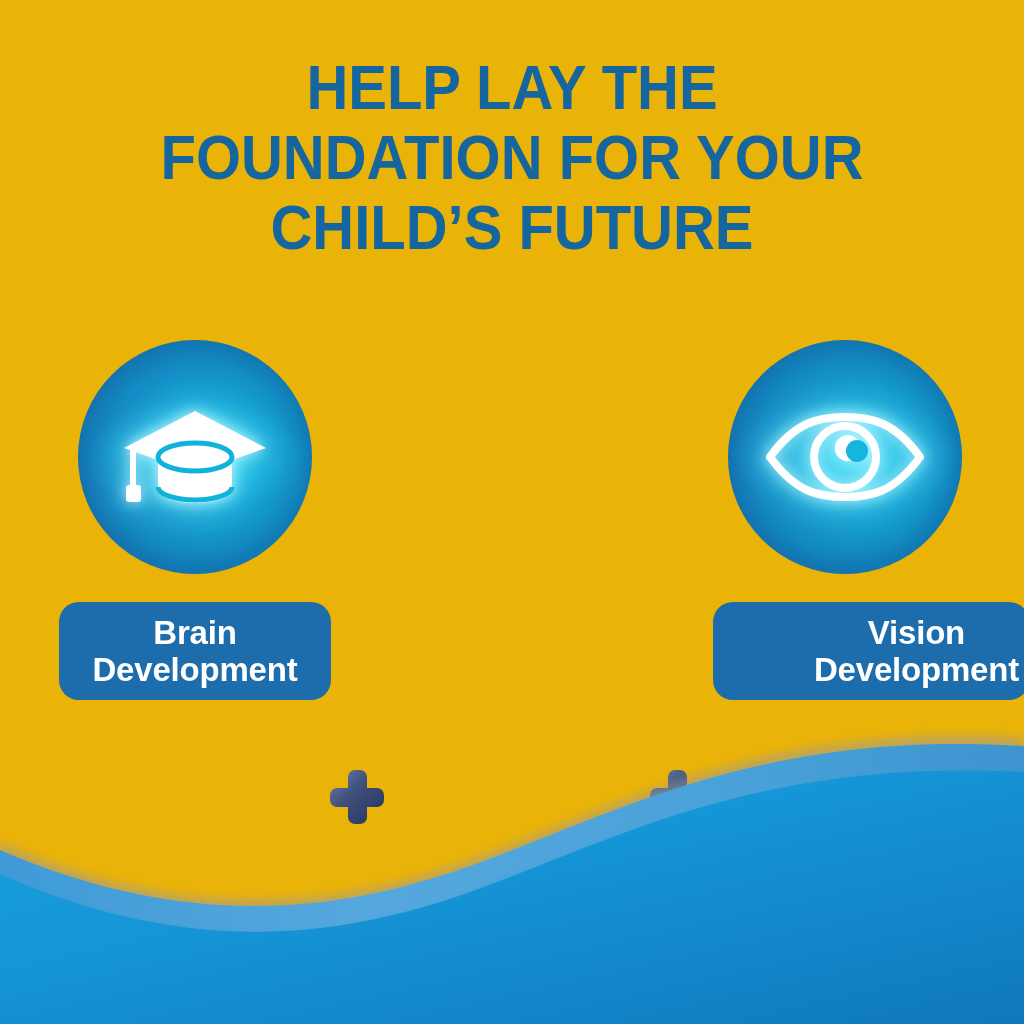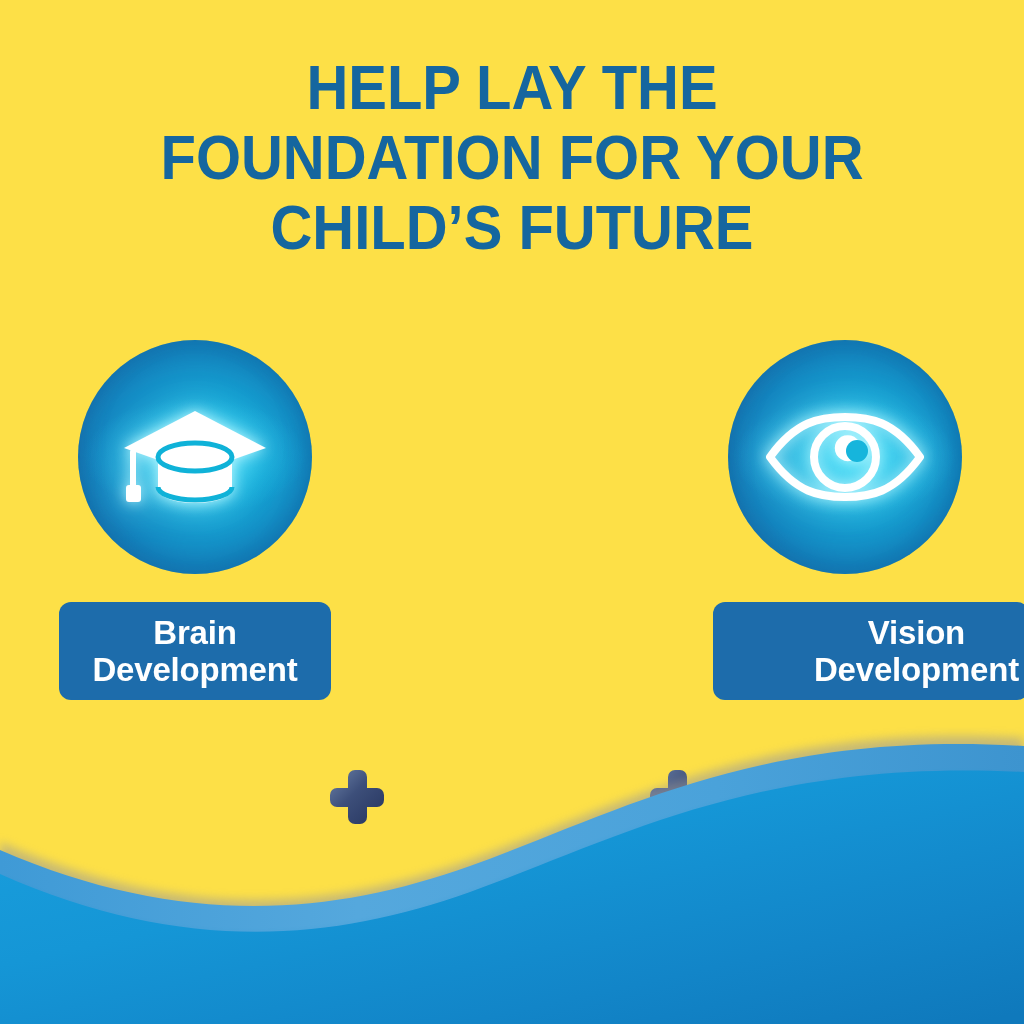--- a/index.html
+++ b/index.html
@@ -7,21 +7,21 @@
     padding: 0;
     background: #ffffff;
   }
   body {
     font-family: "Liberation Sans", sans-serif;
   }
   #poster {
     position: relative;
     width: 1024px;
     height: 1024px;
-    background: #fde047;
+    background: #eab308;
     overflow: hidden;
   }
 
   
   .headline {
     position: absolute;
     left: 0;
     top: 52px;
     width: 1024px;
     text-align: center;
@@ -102,21 +102,21 @@
     filter: drop-shadow(0 0 7px rgba(190, 248, 255, 0.95))
             drop-shadow(0 0 16px rgba(150, 240, 255, 0.65));
   }
 
   
   .pill {
     position: absolute;
     top: 262px;
     left: 50%;
     height: 98px;
-    border-radius: 12px;
+    border-radius: 20px;
     background: #1D6CAB;
     display: flex;
     align-items: center;
     justify-content: center;
     box-sizing: border-box;
     padding: 0 10px;
   }
   .pill-1 { width: 272px; margin-left: -136px; }
   .pill-2 { width: 222px; margin-left: -111px; }
   .pill-3 { width: 316px; margin-left: -132px; justify-content: flex-end; }

